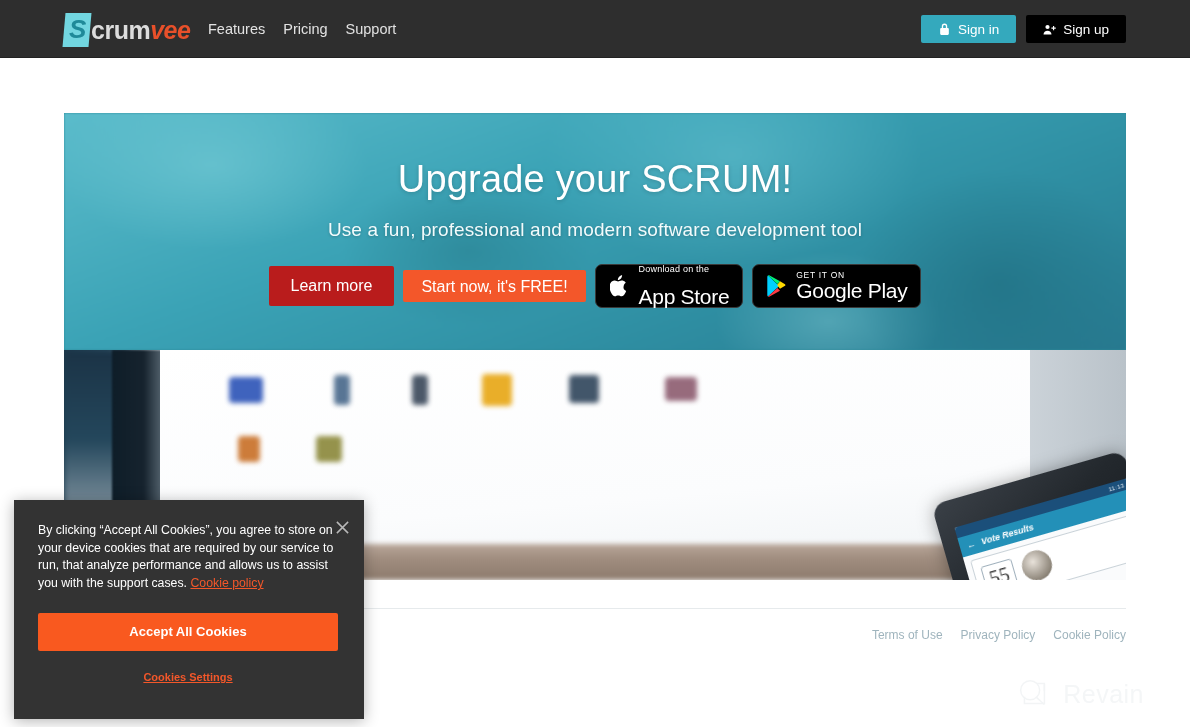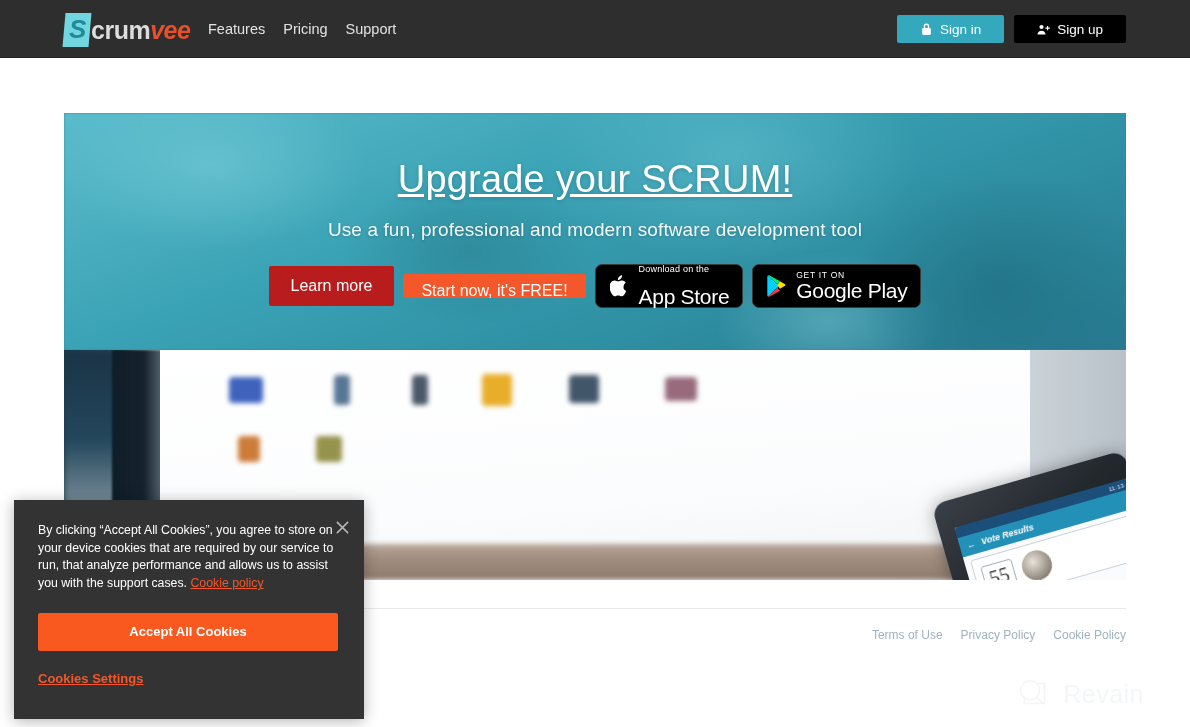--- a/index.html
+++ b/index.html
@@ -40,21 +40,21 @@
   .logo-vee { color:#e8502a; font-style:italic; }
 
   .nav { position:absolute; left:208px; top:0; height:58px; display:flex; align-items:center; gap:18px; }
   .nav a {
     color:#e2e2e2; font-size:14.5px; text-decoration:none; cursor:pointer;
   }
 
   .header-actions { position:absolute; right:64px; top:15px; display:flex; gap:10px; }
   .btn-auth {
     display:inline-flex; align-items:center; gap:7px;
-    height:28px; padding:0 23px;
+    height:28px; padding:0 17px;
     border:none; border-radius:2px;
     font-size:13.5px; color:#ffffff; cursor:pointer;
     font-family:"Liberation Sans", sans-serif;
   }
   .btn-signin { background:#34a9bd; }
   .btn-signup { background:#000000;text-align:center; }
   .ico { display:inline-block; width:13px; height:13px; flex:none; }
   .ico svg { display:block; width:100%; height:100%; fill:#fff; }
 
   
@@ -144,35 +144,35 @@
   }
 
   .hero-overlay {
     position:absolute; left:0; top:0; width:100%; height:237px;
     display:flex; flex-direction:column; align-items:center;
     padding-top:47px;
   }
   .hero-title {
     font-size:38px; color:#ffffff; font-weight:normal;
     text-shadow:0 1px 4px rgba(0,0,0,.18);
-    letter-spacing:.2px; line-height:1;text-decoration:underline;
+    letter-spacing:.2px; line-height:1;
   }
   .hero-sub {
     margin-top:21px; font-size:19px; color:#f2fbfc;
     text-shadow:0 1px 3px rgba(0,0,0,.22); letter-spacing:.1px;
   }
   .hero-buttons { margin-top:23px; display:flex; align-items:center; gap:9px; }
 
   .btn-learn {
     height:40px; padding:0 22px; border:none; border-radius:2px;
     background:#b91c1c; color:#ffffff; font-size:16px; cursor:pointer;
     font-family:"Liberation Sans", sans-serif;
   }
   .btn-start {
-    height:24px; padding:8px 18px; border:none; border-radius:2px;
+    height:32px; padding:8px 18px; border:none; border-radius:2px;
     background:#f3572a; color:#ffffff; font-size:16px; cursor:pointer;
     font-family:"Liberation Sans", sans-serif;
   }
   .store-badge {
     height:44px; min-width:135px; background:#000000; border-radius:7px;
     border:1px solid #3a3a3a;
     display:flex; align-items:center; gap:8px; padding:0 13px;
     cursor:pointer; color:#ffffff;
   }
   .store-badge .glyph { width:22px; height:26px; flex:none; display:flex; align-items:center; justify-content:center; }
@@ -221,22 +221,22 @@
     font-size:12.3px; line-height:17.7px; color:#ffffff; width:300px;
   }
   .cookie-text a { color:#f3572a; text-decoration:underline; cursor:pointer; }
   .cookie-accept {
     margin-top:20px; width:300px; height:38px;
     background:#f9591f; border:none; border-radius:2px;
     color:#ffffff; font-size:13px; font-weight:bold; cursor:pointer;
     font-family:"Liberation Sans", sans-serif;
   }
   .cookie-settings {
-    margin-top:20px; width:300px; text-align:left;
-    font-size:13px; font-weight:bold; color:#f3572a;
+    margin-top:20px; width:300px; text-align:center;
+    font-size:11px; font-weight:bold; color:#f3572a;
     text-decoration:underline; cursor:pointer; display:block;
   }
 </style>
 </head>
 <body>
 
 <div class="header">
 
   <div class="logo">
     <span class="logo-badge">

